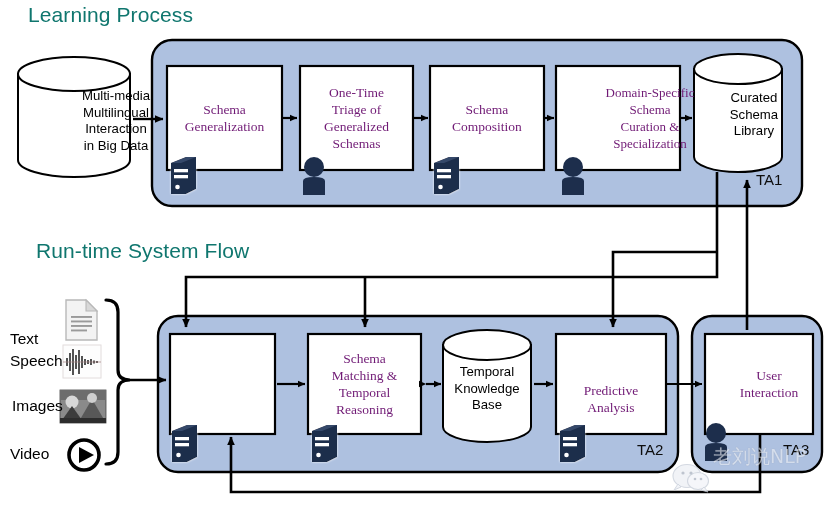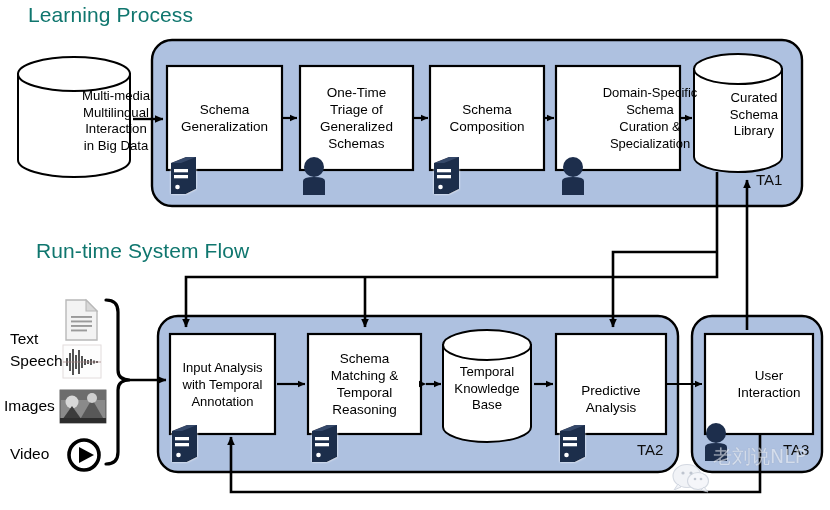--- a/index.html
+++ b/index.html
@@ -7,22 +7,23 @@
     width:830px;height:510px;background:#ffffff;overflow:hidden;
     font-family:"Liberation Sans","DejaVu Sans",sans-serif;
     position:relative;
   }
   #stage{position:absolute;left:0;top:0;width:830px;height:510px;}
   svg.layer{position:absolute;left:0;top:0;width:830px;height:510px;overflow:visible;}
   .txt{position:absolute;color:#000;}
   .section-title{font-size:21px;font-weight:400;letter-spacing:.1px;color:#0f766e;}
   .boxlabel{
     position:absolute;display:flex;align-items:center;justify-content:center;
-    text-align:center;font-size:13.5px;line-height:17px;color:#000000;
+    text-align:center;font-size:13.5px;line-height:17px;color:#701a75;
     pointer-events:none;
+    font-family:Liberation Serif, serif;
   }
   .cyllabel{
     position:absolute;display:flex;align-items:center;justify-content:center;
     text-align:center;font-size:13.2px;line-height:16.5px;color:#000;
     pointer-events:none;
   }
   .talabel{position:absolute;font-size:15px;color:#0d0d0d;}
   .medialabel{position:absolute;font-size:15.5px;color:#000;}
   .wm{
     position:absolute;display:flex;align-items:center;gap:5px;
@@ -262,30 +263,23 @@
       <div>Curated</div>
       <div>Schema</div>
       <div>Library</div>
     </div>
   </div>
 
   <div class="talabel" style="left:756px;top:171px;">TA1</div>
 
   <div class="medialabel" style="left:10px;top:303px;margin-top:27px;">Text</div>
   <div class="medialabel" style="left:10px;top:352px;">Speech</div>
-  <div class="medialabel" style="left:4px;top:397px;">Images</div>
+  <div class="medialabel" style="left:12px;top:397px;">Images</div>
   <div class="medialabel" style="left:10px;top:445px;">Video</div>
 
-  <div class="boxlabel" style="left:170px;top:334px;width:105px;height:100px;font-size:13px;">
-    <div>
-      <div>Input Analysis</div>
-      <div>with Temporal</div>
-      <div>Annotation</div>
-    </div>
-  </div>
 
   <div class="boxlabel" style="left:308px;top:334px;width:113px;height:100px;">
     <div>
       <div>Schema</div>
       <div>Matching &amp;</div>
       <div>Temporal</div>
       <div>Reasoning</div>
     </div>
   </div>
 

